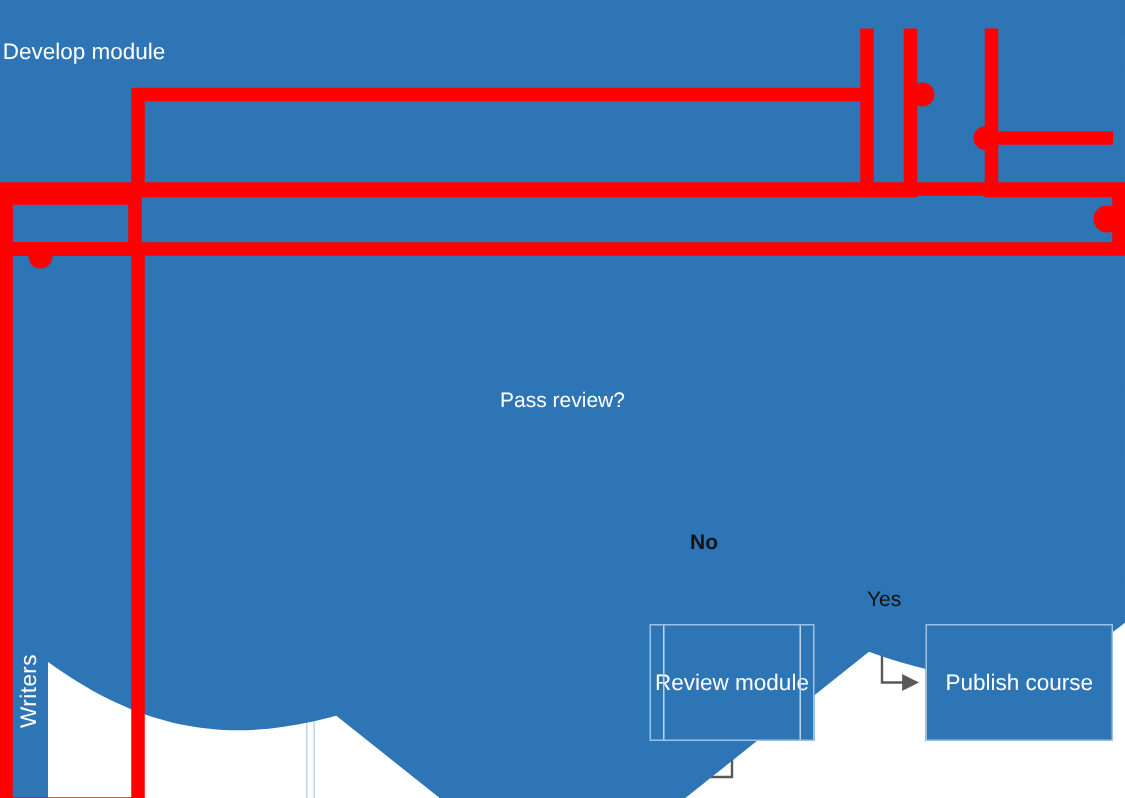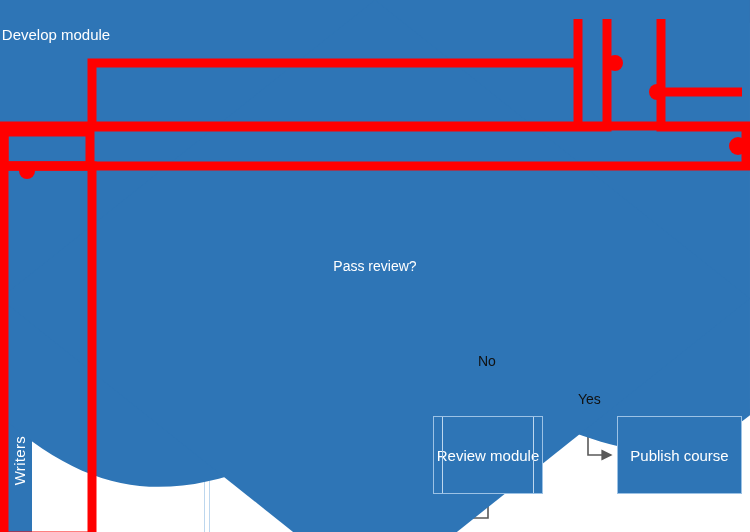--- a/index.html
+++ b/index.html
@@ -62,21 +62,21 @@
   #s-develop .doc{position:absolute;inset:0;}
   #s-develop .txt{position:absolute;left:0;top:8px;width:112px;height:52px;
         display:flex;align-items:center;justify-content:center;color:#fff;
         font-size:15px;line-height:19px;text-align:center;}
   #s-decision{left:432px;top:263px;width:108px;height:86px;}
   #s-decision .dia{position:absolute;inset:0;}
   #s-decision .txt{position:absolute;inset:0;display:flex;align-items:center;
         justify-content:center;color:#fff;font-size:14px;line-height:18px;text-align:center;}
 
   .edge-label{position:absolute;color:#111;font-size:14px;}
-  #lbl-no {left:478px;top:353px;}
+  #lbl-no {left:460px;top:353px;font-weight:bold;}
   #lbl-yes{left:578px;top:353px;margin-top:38px;}
 
   #connectors{position:absolute;left:0;top:0;width:750px;height:532px;}
 
   
   #annot{position:absolute;left:0;top:0;width:750px;height:532px;}
 </style>
 </head>
 <body>
 

